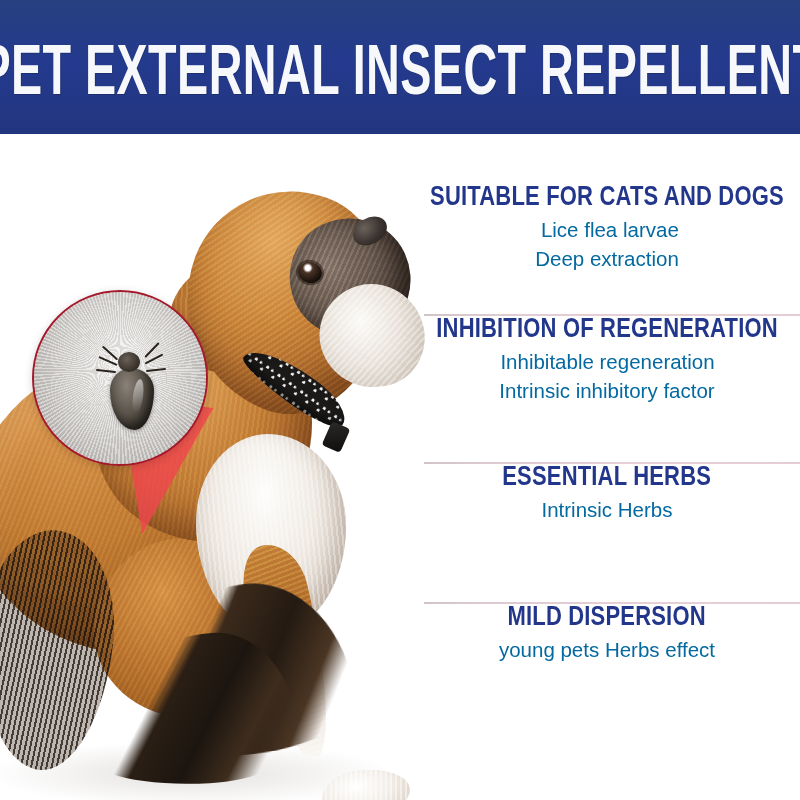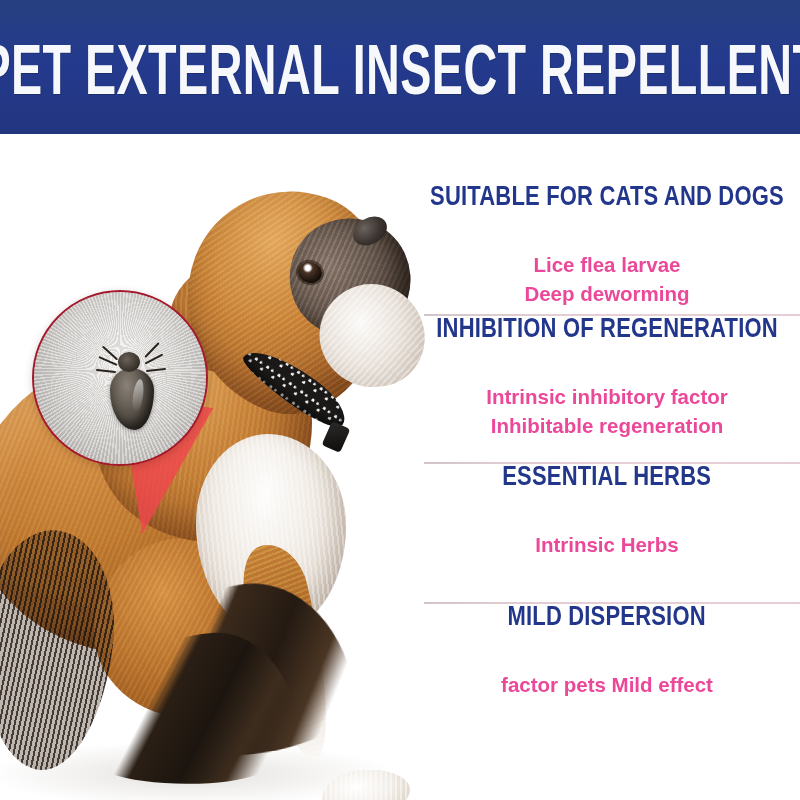--- a/index.html
+++ b/index.html
@@ -329,46 +329,45 @@
   
   .features {
     position:absolute; left:424px; top:178px;
     width:366px; height:580px;
   }
   .feature {
     position:relative;
     height:131px;
     display:flex; flex-direction:column; align-items:center; justify-content:flex-start;
     padding-top:4px;
-    gap:35px;
   }
   .feature + .feature { border-top:0; }
   .divider {
     position:absolute; left:0; right:-16px; height:2px;
     background:linear-gradient(90deg, #cfc1c6 0%, #dcc8cf 18%, #e6cdd4 55%, #e3cad2 100%);
     opacity:.95;
   }
   .feature-title {
     color:#22368c;
     font-family:"Liberation Sans Narrow","Liberation Sans", sans-serif;
     font-weight:bold;
     font-size:25px;
     line-height:1.05;
     letter-spacing:0.2px;
     transform:scaleX(0.88) scaleY(1.1);
     white-space:nowrap;
     text-align:center;
   }
   .feature-lines {
     margin-top:8px;
-    text-align:center;
-    color:#ec4899;
+    text-align:right;
+    color:#0369a1;
     font-size:20.5px;
     line-height:1.38;
-    font-weight:bold;
+    font-weight:normal;
   }
   .feature-lines span { display:block; }
 
   
   .f1 { height:132px; }
   .f2 { height:148px; }
   .f3 { height:140px; }
   .f4 { height:140px; }
 
   .f1 .feature-title { font-size:25px; }
@@ -424,43 +423,43 @@
       </div>
     </div>
   </div>
 
   <div class="features">
 
     <div class="feature f1">
       <div class="feature-title">SUITABLE FOR CATS AND DOGS</div>
       <div class="feature-lines">
         <span>Lice flea larvae</span>
-        <span>Deep deworming</span>
+        <span>Deep extraction</span>
       </div>
     </div>
 
     <div class="feature f2">
       <div class="divider"></div>
       <div class="feature-title">INHIBITION OF REGENERATION</div>
       <div class="feature-lines">
+        <span>Inhibitable regeneration</span>
         <span>Intrinsic inhibitory factor</span>
-        <span>Inhibitable regeneration</span>
       </div>
     </div>
 
     <div class="feature f3">
       <div class="divider"></div>
       <div class="feature-title">ESSENTIAL HERBS</div>
       <div class="feature-lines">
         <span>Intrinsic Herbs</span>
       </div>
     </div>
 
     <div class="feature f4">
       <div class="divider"></div>
       <div class="feature-title">MILD DISPERSION</div>
       <div class="feature-lines">
-        <span>factor pets Mild effect</span>
+        <span>young pets Herbs effect</span>
       </div>
     </div>
 
   </div>
 </div>
 
 </body></html>

